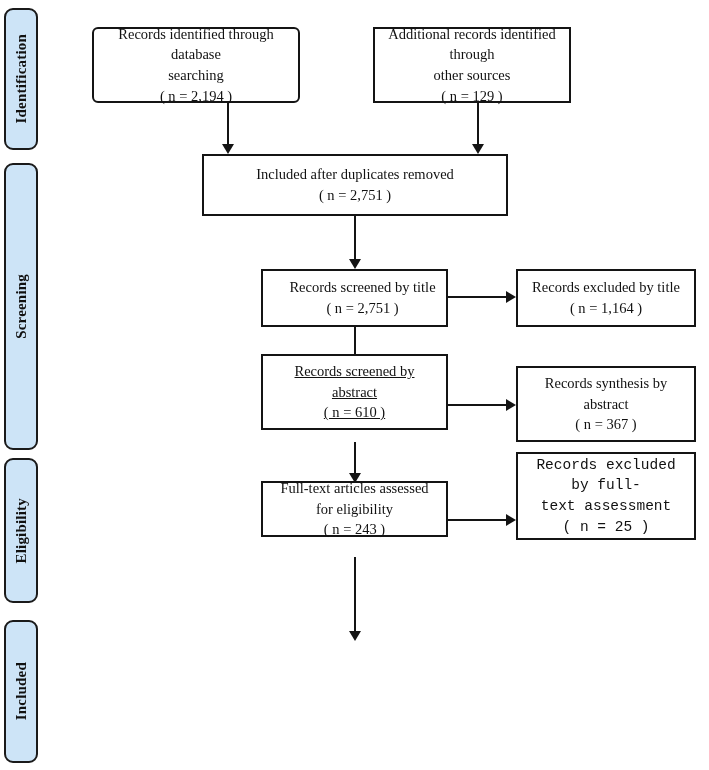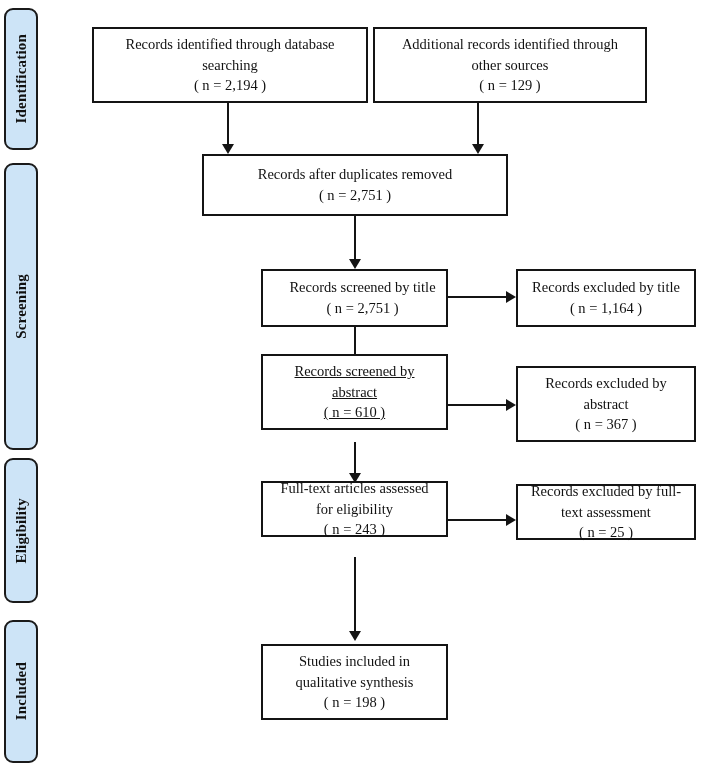--- a/index.html
+++ b/index.html
@@ -74,45 +74,45 @@
   <div class="stage" style="top:163px;height:287px;">
     <span>Screening</span>
   </div>
   <div class="stage" style="top:458px;height:145px;">
     <span>Eligibility</span>
   </div>
   <div class="stage" style="top:620px;height:143px;">
     <span>Included</span>
   </div>
 
-  <div class="box" style="left:92px;top:27px;width:276px;height:76px;">
+  <div class="box" style="left:92px;top:27px;width:208px;height:76px;border-radius:6px;">
     <span class="txt">
       <span>Records identified through database</span><br>
       <span>searching</span><br>
       <span>( n = 2,194 )</span>
     </span>
   </div>
 
-  <div class="box" style="left:373px;top:27px;width:274px;height:76px;">
+  <div class="box" style="left:373px;top:27px;width:198px;height:76px;">
     <span class="txt">
       <span>Additional records identified through</span><br>
       <span>other sources</span><br>
       <span>( n = 129 )</span>
     </span>
   </div>
 
   <div class="vline" style="left:227px;top:103px;height:42px;"></div>
   <div class="arrow-down" style="left:222px;top:144px;"></div>
 
   <div class="vline" style="left:477px;top:103px;height:42px;"></div>
   <div class="arrow-down" style="left:472px;top:144px;"></div>
 
   <div class="box" style="left:202px;top:154px;width:306px;height:62px;">
     <span class="txt">
-      <span>Records after duplicates removed</span><br>
+      <span>Included after duplicates removed</span><br>
       <span>( n = 2,751 )</span>
     </span>
   </div>
 
   <div class="vline" style="left:354px;top:216px;height:45px;"></div>
   <div class="arrow-down" style="left:349px;top:259px;"></div>
 
   <div class="box" style="left:261px;top:269px;width:187px;height:58px;padding-left:22px;">
     <span class="txt">
       <span>Records screened by title</span><br>
@@ -139,52 +139,45 @@
       <span>abstract</span><br>
       <span>( n =  610 )</span>
     </span>
   </div>
 
   <div class="hline" style="left:448px;top:404px;width:60px;"></div>
   <div class="arrow-right" style="left:506px;top:399px;"></div>
 
   <div class="box" style="left:516px;top:366px;width:180px;height:76px;">
     <span class="txt">
-      <span>Records excluded by</span><br>
+      <span>Records synthesis by</span><br>
       <span>abstract</span><br>
       <span>( n = 367 )</span>
     </span>
   </div>
 
   <div class="vline" style="left:354px;top:442px;height:34px;"></div>
   <div class="arrow-down" style="left:349px;top:473px;"></div>
 
   <div class="box" style="left:261px;top:481px;width:187px;height:56px;">
     <span class="txt">
       <span>Full-text articles assessed</span><br>
       <span>for eligibility</span><br>
       <span>( n = 243  )</span>
     </span>
   </div>
 
   <div class="hline" style="left:448px;top:519px;width:60px;"></div>
   <div class="arrow-right" style="left:506px;top:514px;"></div>
 
-  <div class="box" style="left:516px;top:484px;width:180px;height:56px;">
+  <div class="box" style="left:516px;top:452px;width:180px;height:88px;font-family:Liberation Mono, monospace;">
     <span class="txt">
       <span>Records excluded by full-</span><br>
       <span>text assessment</span><br>
       <span>( n = 25 )</span>
     </span>
   </div>
 
   <div class="vline" style="left:354px;top:557px;height:76px;"></div>
   <div class="arrow-down" style="left:349px;top:631px;"></div>
 
-  <div class="box" style="left:261px;top:644px;width:187px;height:76px;">
-    <span class="txt">
-      <span>Studies included in</span><br>
-      <span>qualitative synthesis</span><br>
-      <span>( n = 198  )</span>
-    </span>
-  </div>
 
 </div>
 
 </body></html>

